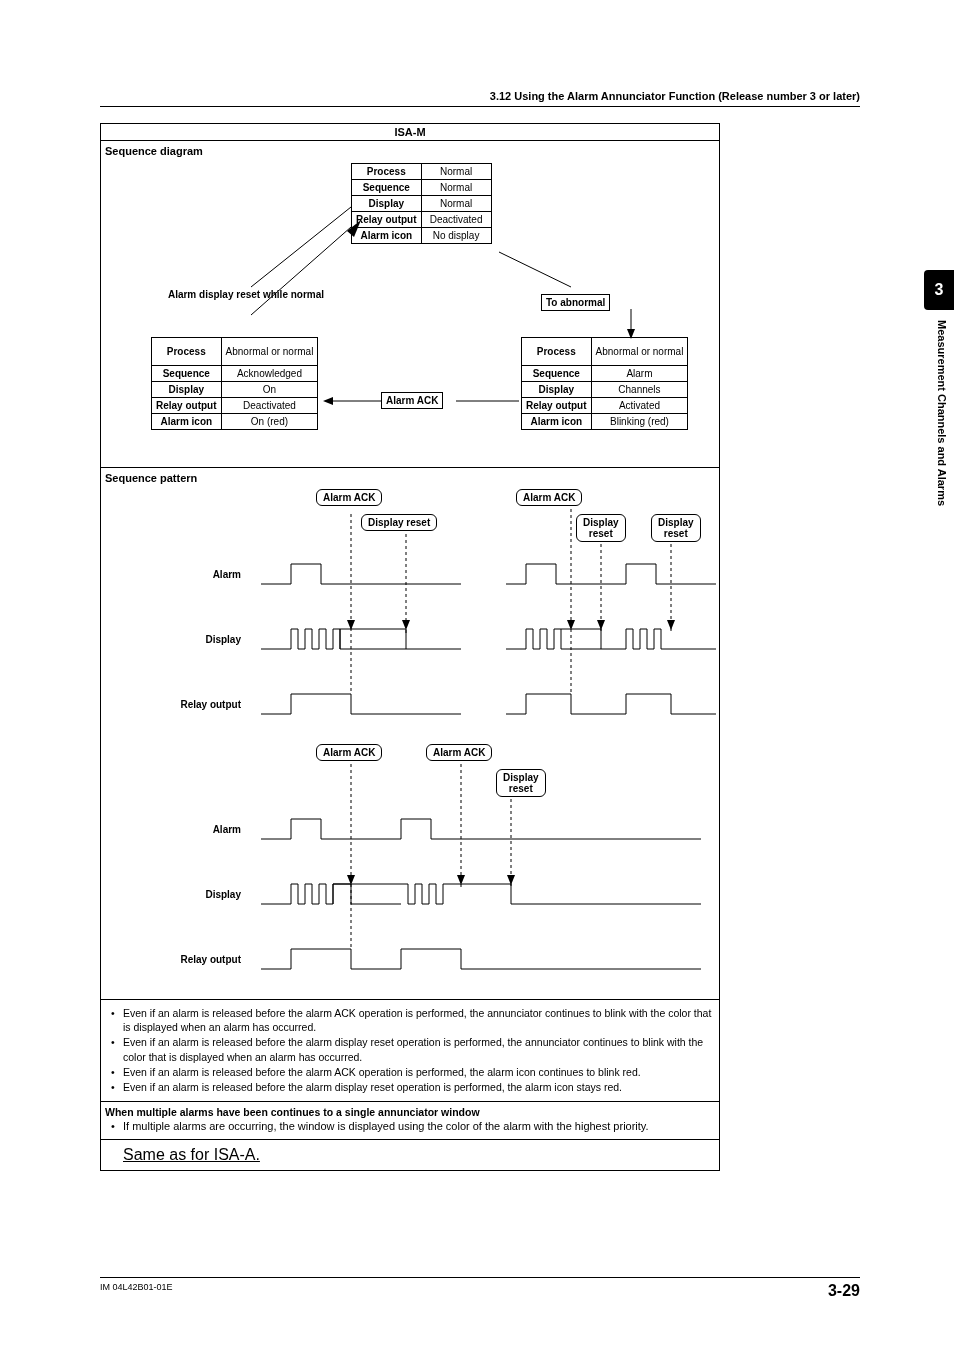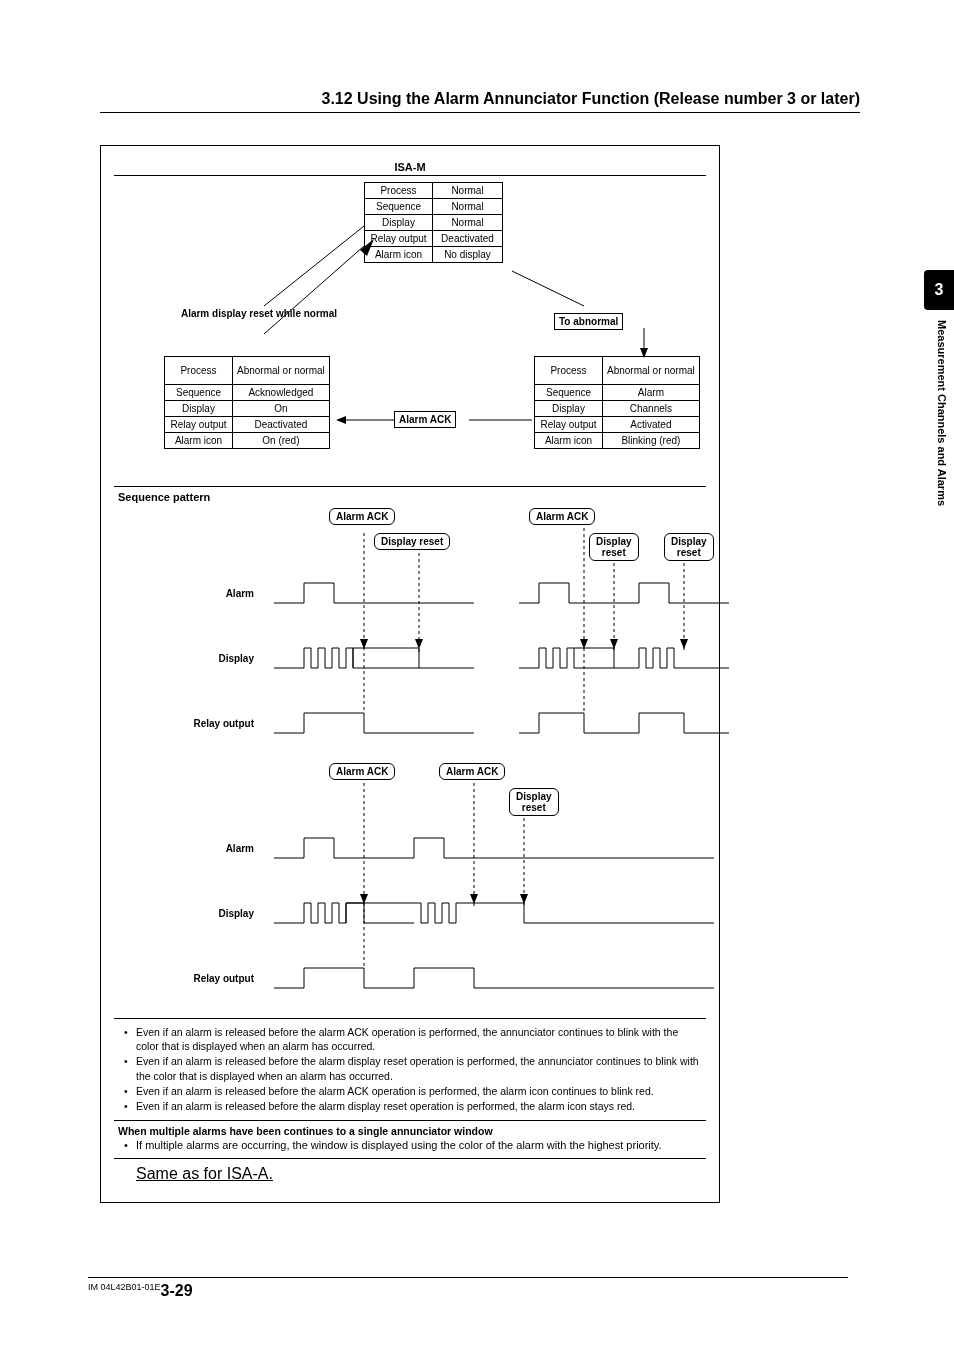--- a/index.html
+++ b/index.html
@@ -13,30 +13,30 @@
     position: relative;
   }
   .page {
     position: absolute;
     left: 100px;
     top: 90px;
     width: 760px;
   }
   .section-title {
     font-weight: bold;
-    font-size: 16px;
+    font-size: 11px;
     text-align: right;
     padding-bottom: 4px;
     border-bottom: 1.5px solid #000;
-    margin-bottom: 32px;
+    margin-bottom: 16px;
   }
   .outer-box {
     border: 1px solid #000;
     width: 620px;
-    padding: 13px;
+    padding: 0;
   }
   .isa-title {
     text-align: center;
     font-weight: bold;
     border-bottom: 1px solid #000;
     padding: 2px 0;
     font-size: 11px;
   }
   .sub-label {
     font-weight: bold;
@@ -53,21 +53,21 @@
     border-collapse: collapse;
     font-size: 10px;
   }
   .state-table td {
     border: 1px solid #000;
     padding: 1px 4px;
     text-align: center;
     white-space: nowrap;
     height: 16px;
   }
-  .state-table td:first-child { font-weight: normal; width: 68px; }
+  .state-table td:first-child { font-weight: bold; width: 68px; }
   .state-table td:last-child { width: 70px; }
   .note-box {
     position: absolute;
     border: 1px solid #000;
     font-size: 10px;
     font-weight: bold;
     text-align: center;
     padding: 2px 4px;
     background: #fff;
   }
@@ -131,43 +131,45 @@
   .side-text {
     position: absolute;
     right: 6px;
     top: 320px;
     writing-mode: vertical-rl;
     font-size: 11px;
     font-weight: bold;
   }
   .footer {
     position: absolute;
-    left: 88px;
+    left: 100px;
     bottom: 50px;
     width: 760px;
     border-top: 1px solid #000;
     padding-top: 4px;
     font-size: 9px;
     display: flex;
+    justify-content: space-between;
   }
   .footer .pn { font-weight: bold; font-size: 16px; }
 </style>
 </head>
 <body>
 
 <div class="side-tab">
   <span>3</span>
 </div>
 <div class="side-text">Measurement Channels and Alarms</div>
 
 <div class="page">
   <div class="section-title">3.12  Using the Alarm Annunciator Function (Release number 3 or later)</div>
 
   <div class="outer-box">
     <div class="isa-title">ISA-M</div>
+    <div class="sub-label">Sequence diagram</div>
 
     <div class="diagram-area">
 
       <table class="state-table" style="left:250px; top:6px;">
         <tbody>
             <tr>
               <td>Process</td>
               <td>Normal</td>
             </tr>
         <tr>

